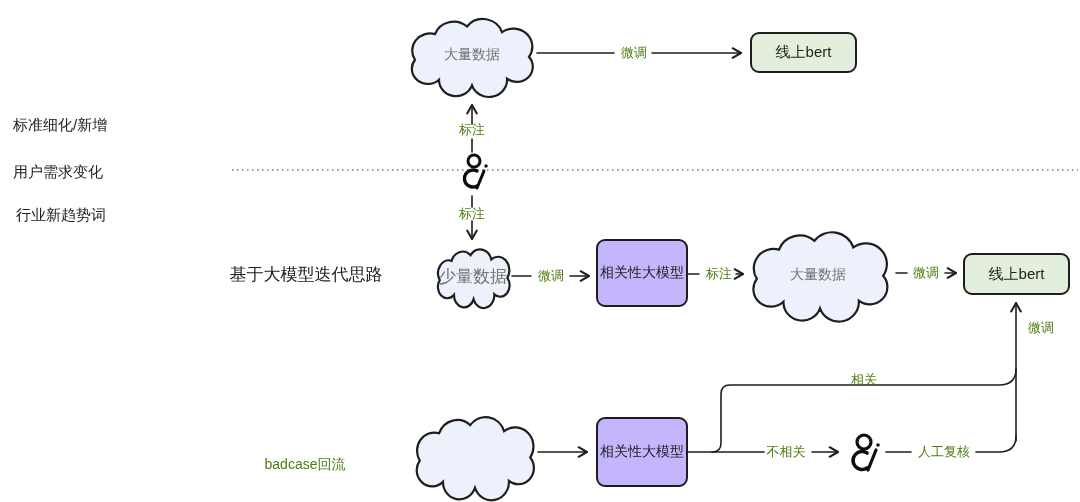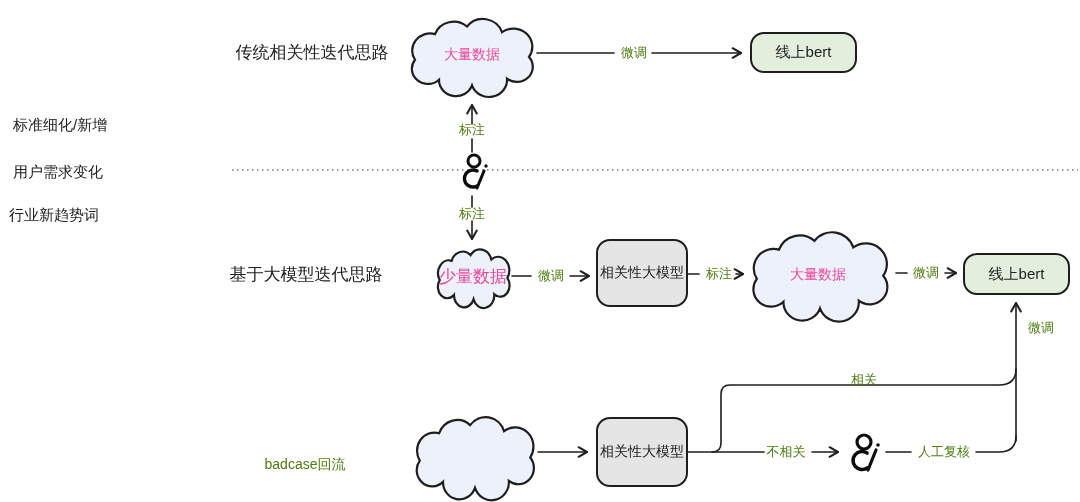--- a/index.html
+++ b/index.html
@@ -18,29 +18,29 @@
   .person{stroke:#0d0d0d;fill:none;stroke-linecap:round;}
   .lbl{
     position:absolute;transform:translate(-50%,-50%);
     white-space:nowrap;font-size:13px;color:#4d7c0f;line-height:1.2;
     text-align:center;
   }
   .lbl-left{transform:translate(0,-50%);text-align:left;}
   .title{font-size:17px;color:#212121;}
   .side{font-size:15px;color:#212121;}
   .badcase{font-size:14px;}
-  .cloudtxt{font-size:14px;color:#ec4899;}
+  .cloudtxt{font-size:14px;color:#737373;}
   .cloudtxt-sm{font-size:17px;}
   .box{
     position:absolute;display:flex;align-items:center;justify-content:center;
-    border:2.5px solid #1e1e1e;border-radius:14px;
+    border:2.5px solid #1e1e1e;border-radius:9px;
     font-size:15px;color:#222;box-sizing:border-box;
   }
   .green{background:#e2efdc;}
-  .pink{background:#e5e5e5;font-size:14px;}
+  .pink{background:#c4b5fd;font-size:14px;}
 </style>
 </head>
 <body>
 
 <div class="stage">
 
   <svg class="layer" width="1080" height="502" viewBox="0 0 1080 502">
     <defs>
       <marker id="arr" viewBox="0 0 12 12" refX="9" refY="6" markerWidth="9" markerHeight="9" orient="auto-start-reverse">
         <path d="M2,2 L9,6 L2,10" fill="none" stroke="#1e1e1e" stroke-width="1.7" stroke-linecap="round" stroke-linejoin="round"></path>
@@ -89,27 +89,26 @@
     </g>
 
     <g>
       <circle class="person" cx="864" cy="442" r="7" stroke-width="3.2"></circle>
       <path class="person" d="M867,453 A9,9 0 1 0 867,468" stroke-width="3.6"></path>
       <path class="person" d="M876,450 L868,470" stroke-width="3.2"></path>
       <circle cx="878" cy="445" r="1.8" fill="#0d0d0d" stroke="none"></circle>
     </g>
   </svg>
 
-  <div class="lbl title" style="left:312px;top:53px">传统相关性迭代思路</div>
   <div class="lbl title" style="left:306px;top:275px">基于大模型迭代思路</div>
   <div class="lbl badcase" style="left:305px;top:464px">badcase回流</div>
 
   <div class="lbl lbl-left side" style="left:13px;top:125px">标准细化/新增</div>
   <div class="lbl lbl-left side" style="left:13px;top:172px">用户需求变化</div>
-  <div class="lbl lbl-left side" style="left:9px;top:215px">行业新趋势词</div>
+  <div class="lbl lbl-left side" style="left:16px;top:215px">行业新趋势词</div>
 
   <div class="lbl cloudtxt" style="left:472px;top:54px">大量数据</div>
   <div class="lbl cloudtxt cloudtxt-sm" style="left:473px;top:277px">少量数据</div>
   <div class="lbl cloudtxt" style="left:818px;top:274px">大量数据</div>
 
   <div class="box green" style="left:750px;top:32px;width:107px;height:41px">线上bert</div>
   <div class="box pink" style="left:596px;top:239px;width:92px;height:68px">相关性大模型</div>
   <div class="box green" style="left:963px;top:253px;width:107px;height:42px">线上bert</div>
   <div class="box pink" style="left:596px;top:417px;width:92px;height:70px">相关性大模型</div>
 

